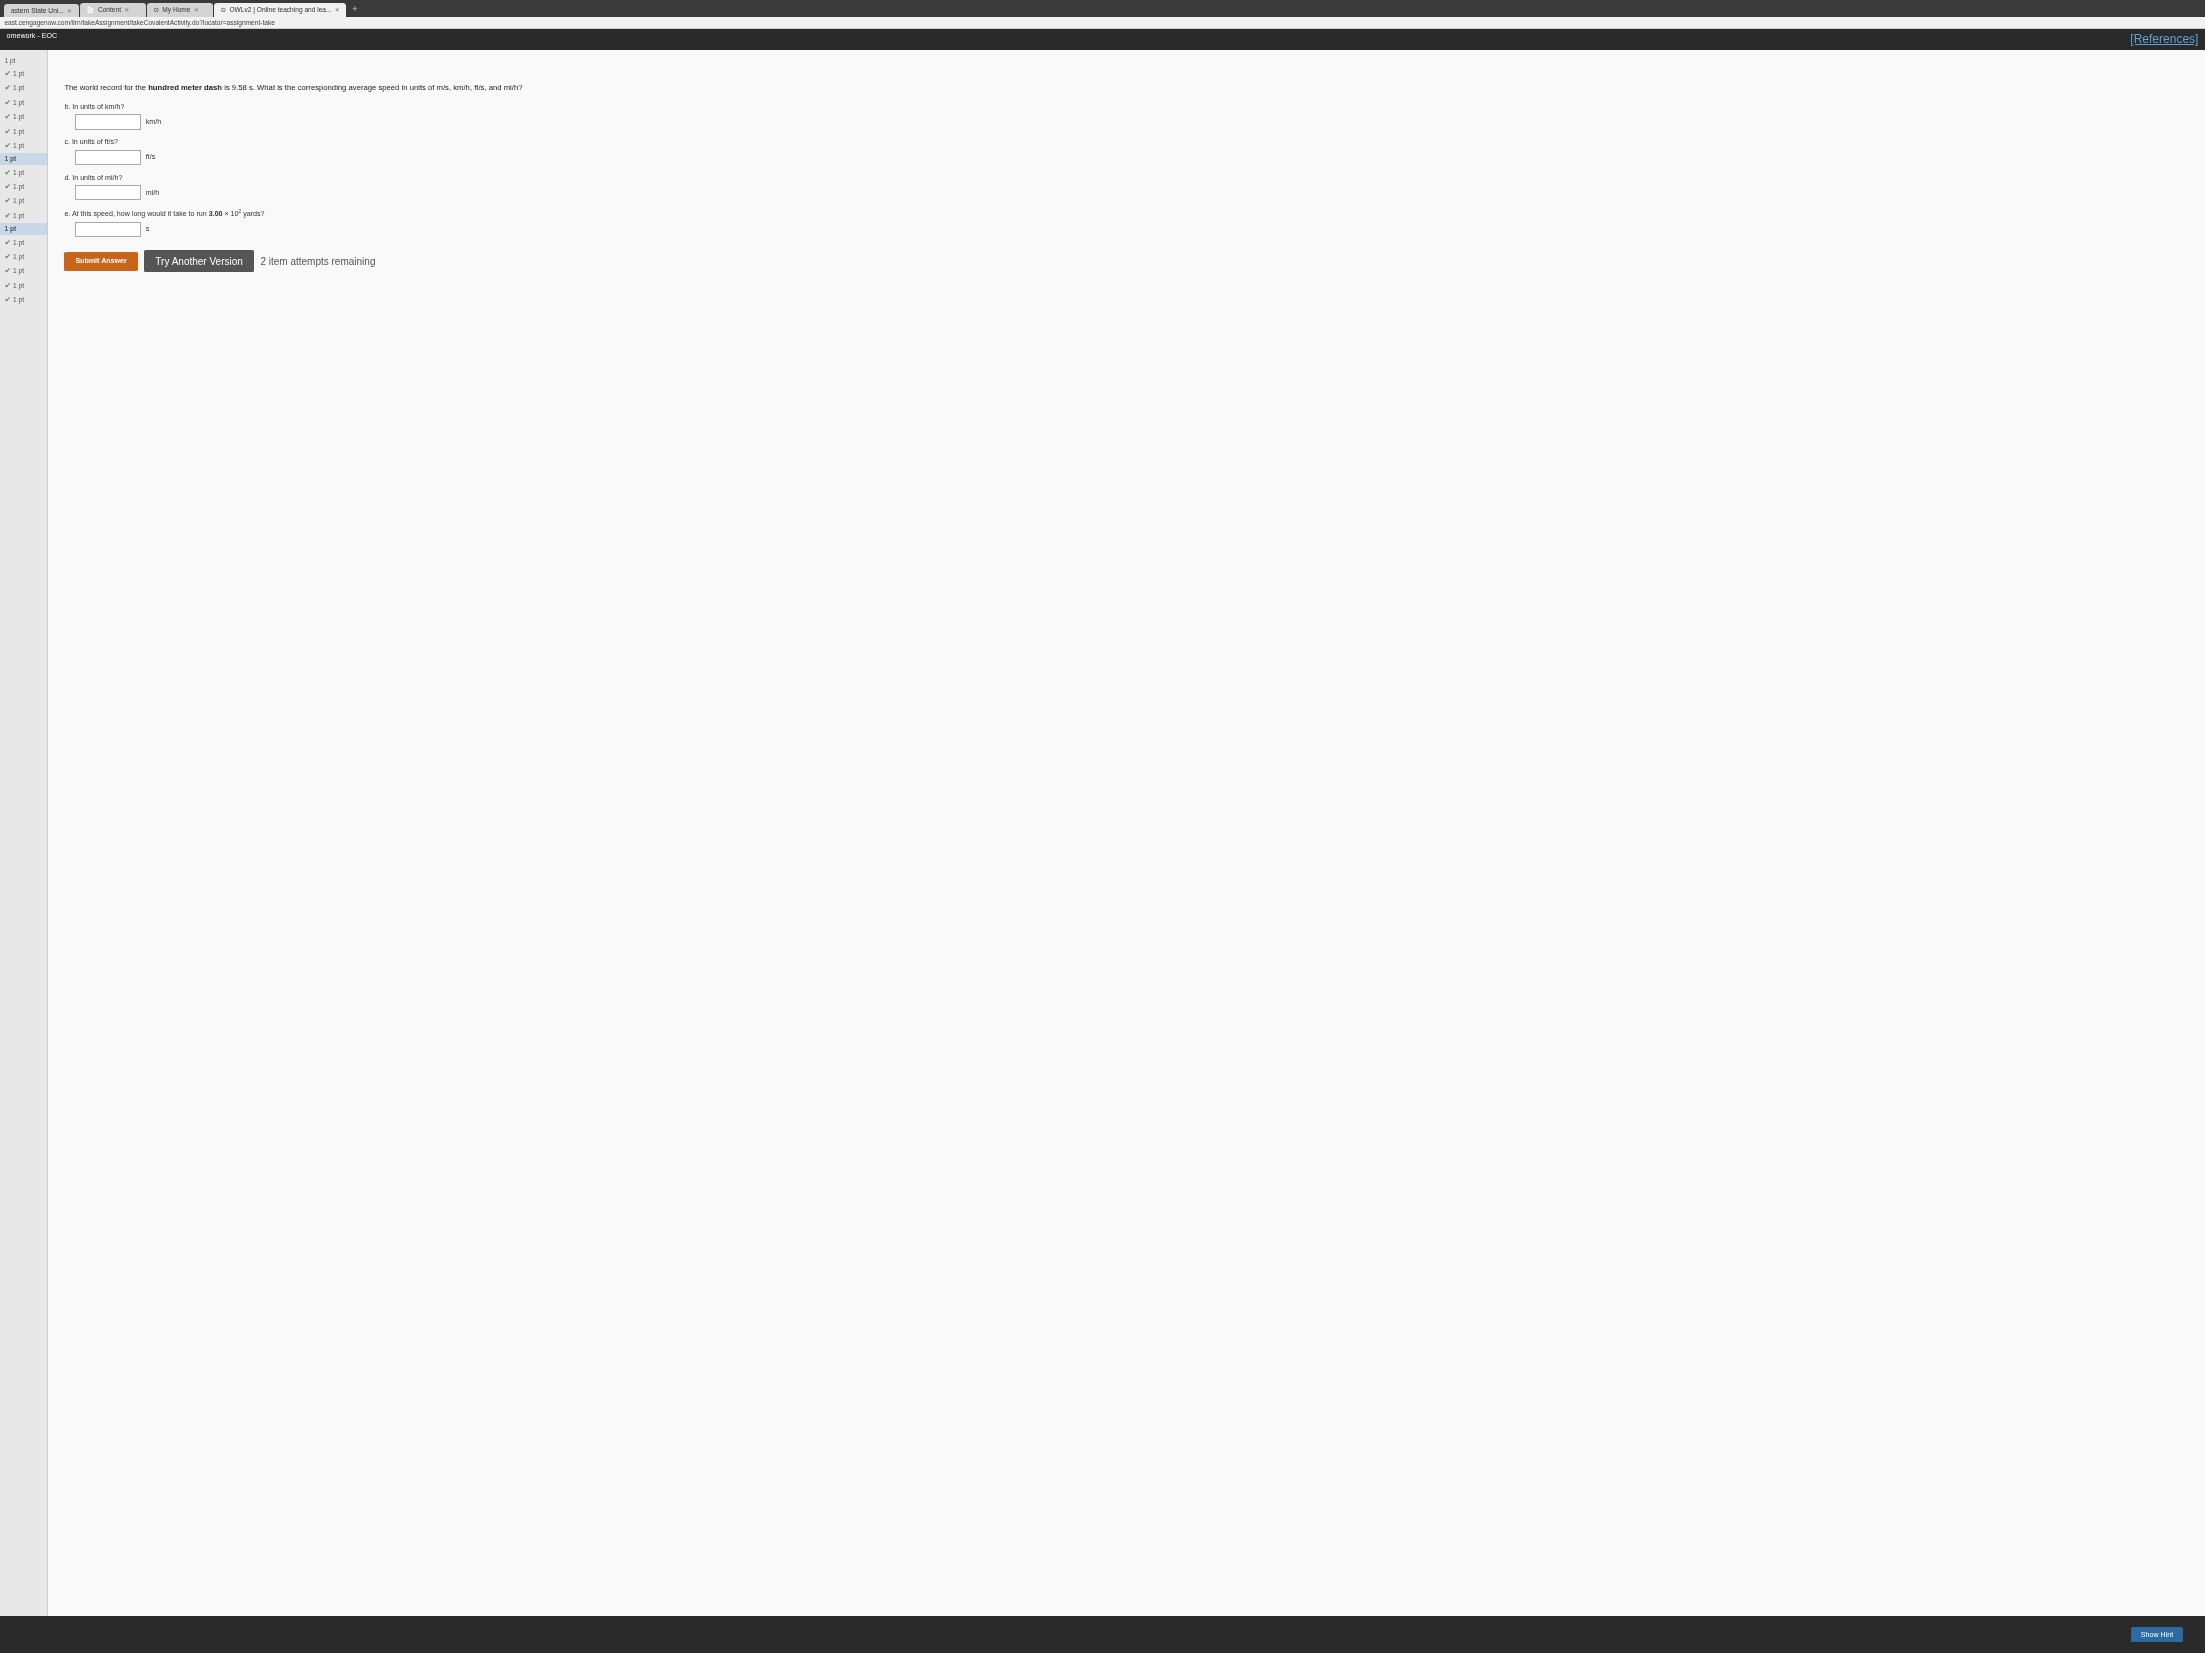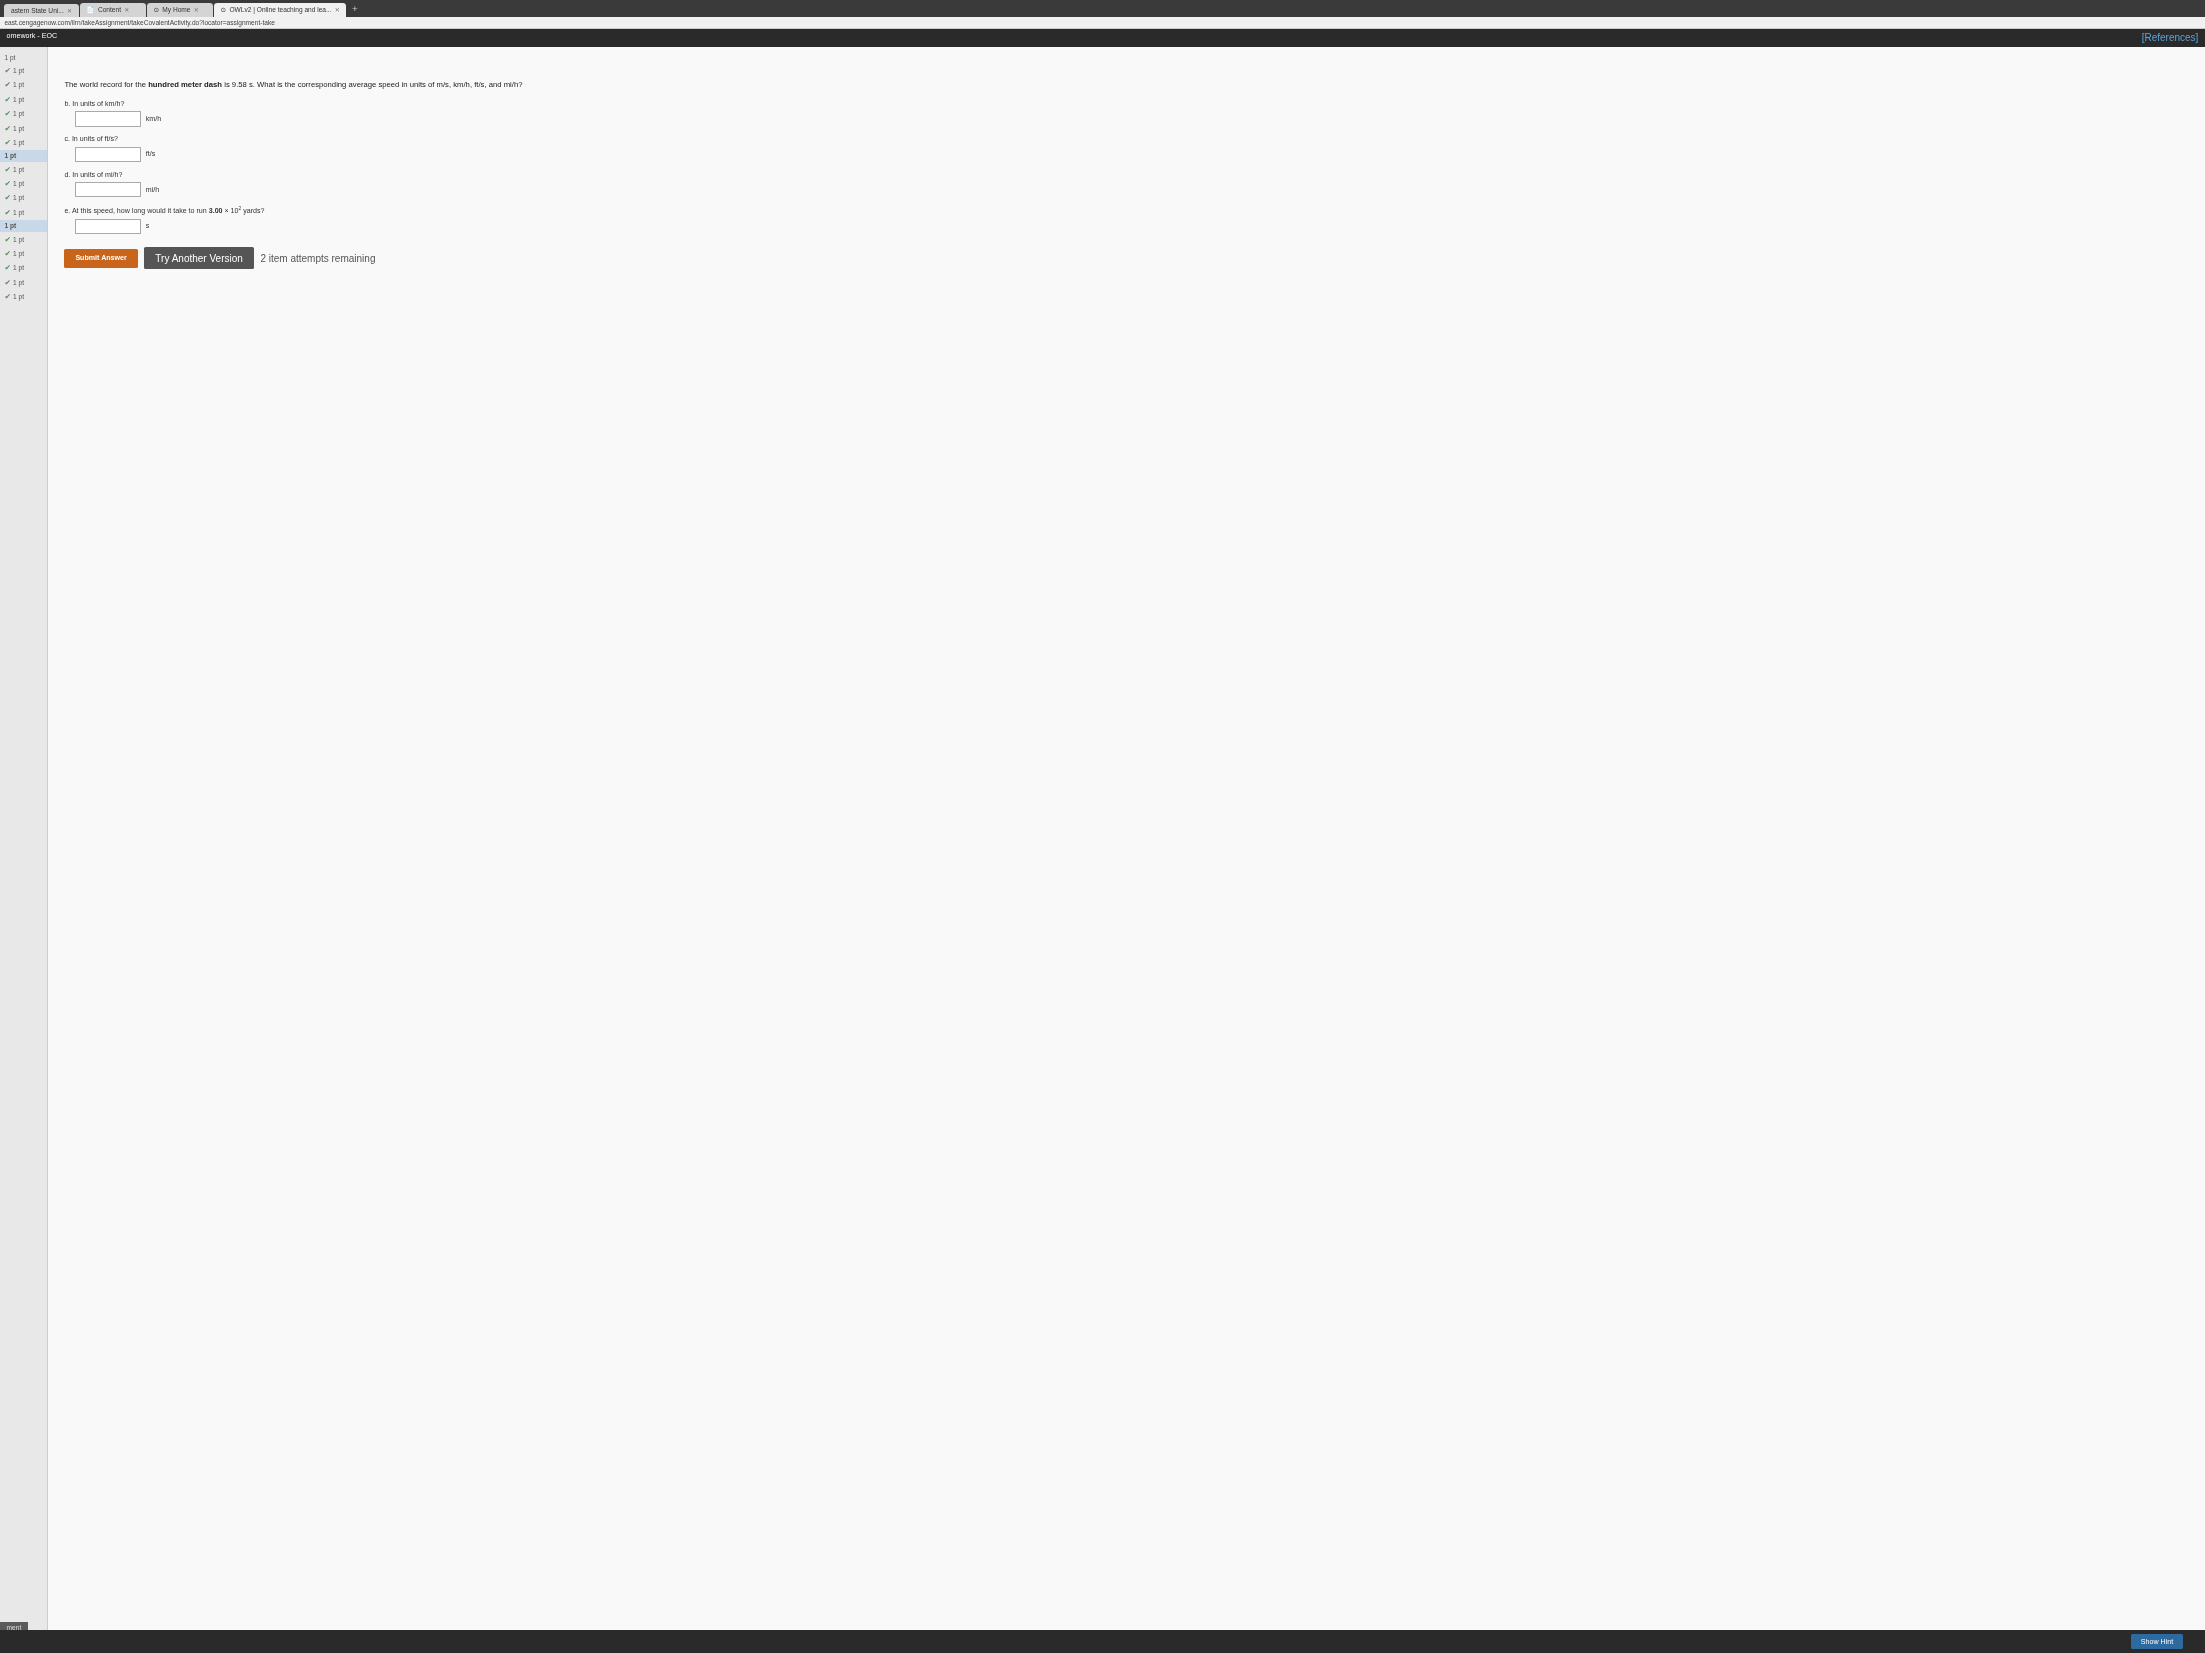--- a/index.html
+++ b/index.html
@@ -46,21 +46,22 @@
       background: #2a2a2a;
       color: #fff;
       padding: 3.3px 6.6px;
       font-size: 7.1px;
       display: flex;
       justify-content: space-between;
       align-items: flex-start;
     }
     .references-link {
       color: #5ba3d9;
-      font-size: 10px;
+      text-decoration: underline;
+      font-size: 12px;
       cursor: pointer;
     }
 
     
     .main-layout {
       display: flex;
       background: #f5f5f5;
       min-height: calc(100vh - 44px);
     }
 
@@ -166,21 +167,21 @@
       color: #555;
     }
 
     
     .bottom-bar {
       background: #2a2a2a;
       position: fixed;
       bottom: 0;
       left: 0;
       right: 0;
-      height: 23px;
+      height: 37px;
       display: flex;
       align-items: center;
       justify-content: flex-end;
       padding: 0 22px;
     }
     .btn-show-hint {
       background: #2d6a9f;
       color: #fff;
       border: none;
       padding: 3.8px 9.8px;

